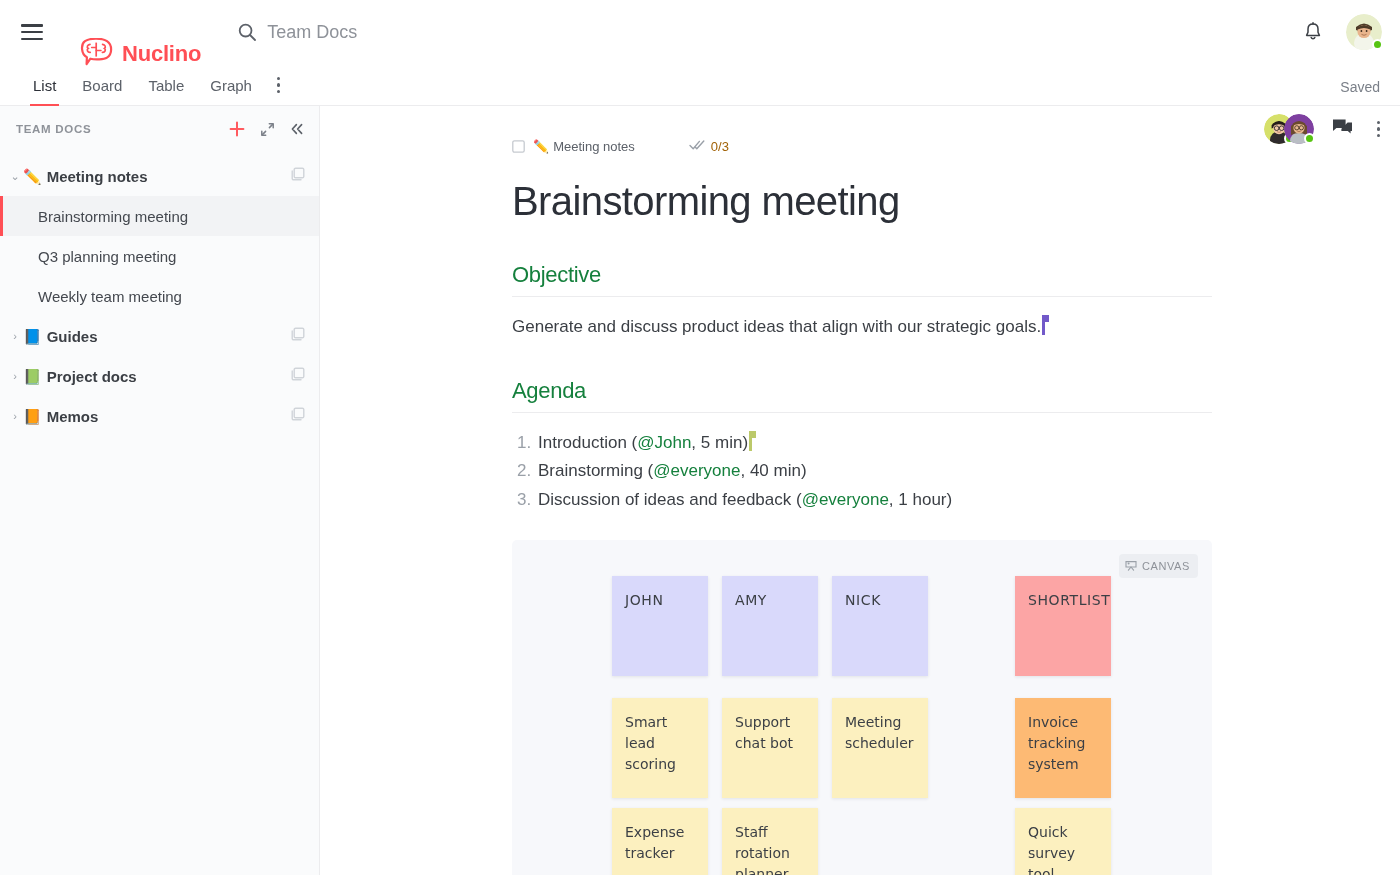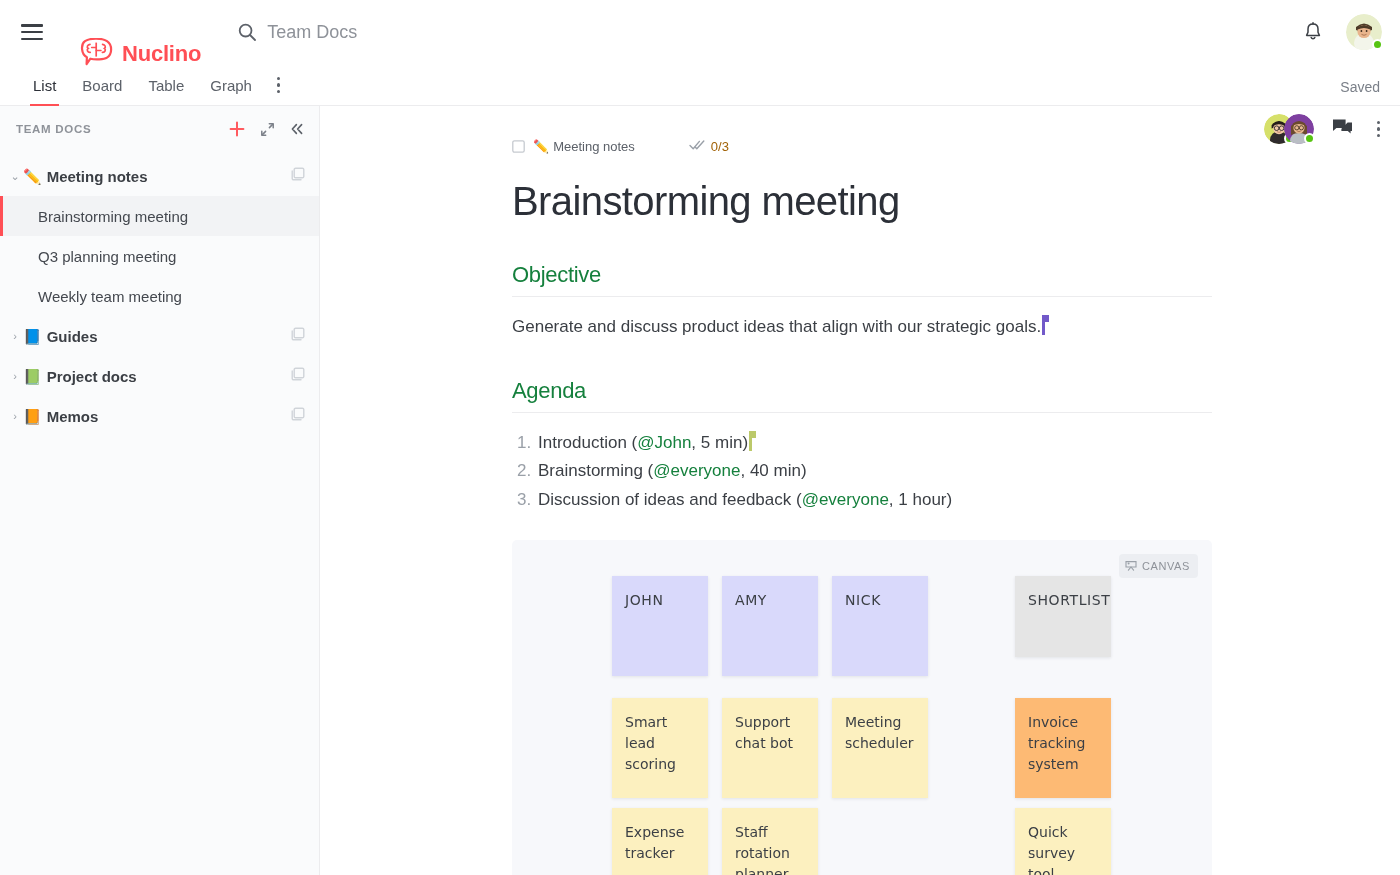--- a/index.html
+++ b/index.html
@@ -449,21 +449,21 @@
             <path d="M1 1.6 h10 v5.4 h-10 Z" fill="none" stroke="#9aa0a8" stroke-width="1.1"></path>
             <path d="M6 7 L3.4 10.2 M6 7 L8.6 10.2" stroke="#9aa0a8" stroke-width="1.1" stroke-linecap="round"></path>
             <circle cx="3.6" cy="3.6" r="1" fill="#9aa0a8"></circle>
           </svg>
         </span>
         <span class="canvas-badge-text">CANVAS</span>
       </div>
     <div class="note hdr" style="left: 100px; top: 36px; width: 96px; height: 100px; background: rgb(217, 217, 251);"><span>JOHN</span></div>
         <div class="note hdr" style="left: 210px; top: 36px; width: 96px; height: 100px; background: rgb(217, 217, 251);"><span>AMY</span></div>
         <div class="note hdr" style="left: 320px; top: 36px; width: 96px; height: 100px; background: rgb(217, 217, 251);"><span>NICK</span></div>
-        <div class="note hdr" style="left: 503px; top: 36px; width: 96px; height: 81px; background: #e5e5e5;"><span>SHORTLIST</span></div>
+        <div class="note hdr" style="left: 503px; top: 36px; width: 96px; height: 100px; background: #fca5a5;"><span>SHORTLIST</span></div>
         <div class="note" style="left: 100px; top: 158px; width: 96px; height: 100px; background: rgb(252, 240, 191);"><span>Smart lead scoring</span></div>
         <div class="note" style="left: 210px; top: 158px; width: 96px; height: 100px; background: rgb(252, 240, 191);"><span>Support chat bot</span></div>
         <div class="note" style="left: 320px; top: 158px; width: 96px; height: 100px; background: rgb(252, 240, 191);"><span>Meeting scheduler</span></div>
         <div class="note" style="left: 503px; top: 158px; width: 96px; height: 100px; background: #fdba74;"><span>Invoice tracking system</span></div>
         <div class="note" style="left: 100px; top: 268px; width: 96px; height: 100px; background: rgb(252, 240, 191);"><span>Expense tracker</span></div>
         <div class="note" style="left: 210px; top: 268px; width: 96px; height: 100px; background: rgb(252, 240, 191);"><span>Staff rotation planner</span></div>
         <div class="note" style="left: 503px; top: 268px; width: 96px; height: 100px; background: rgb(252, 240, 191);"><span>Quick survey tool</span></div>
       </div>
 
   </div>

